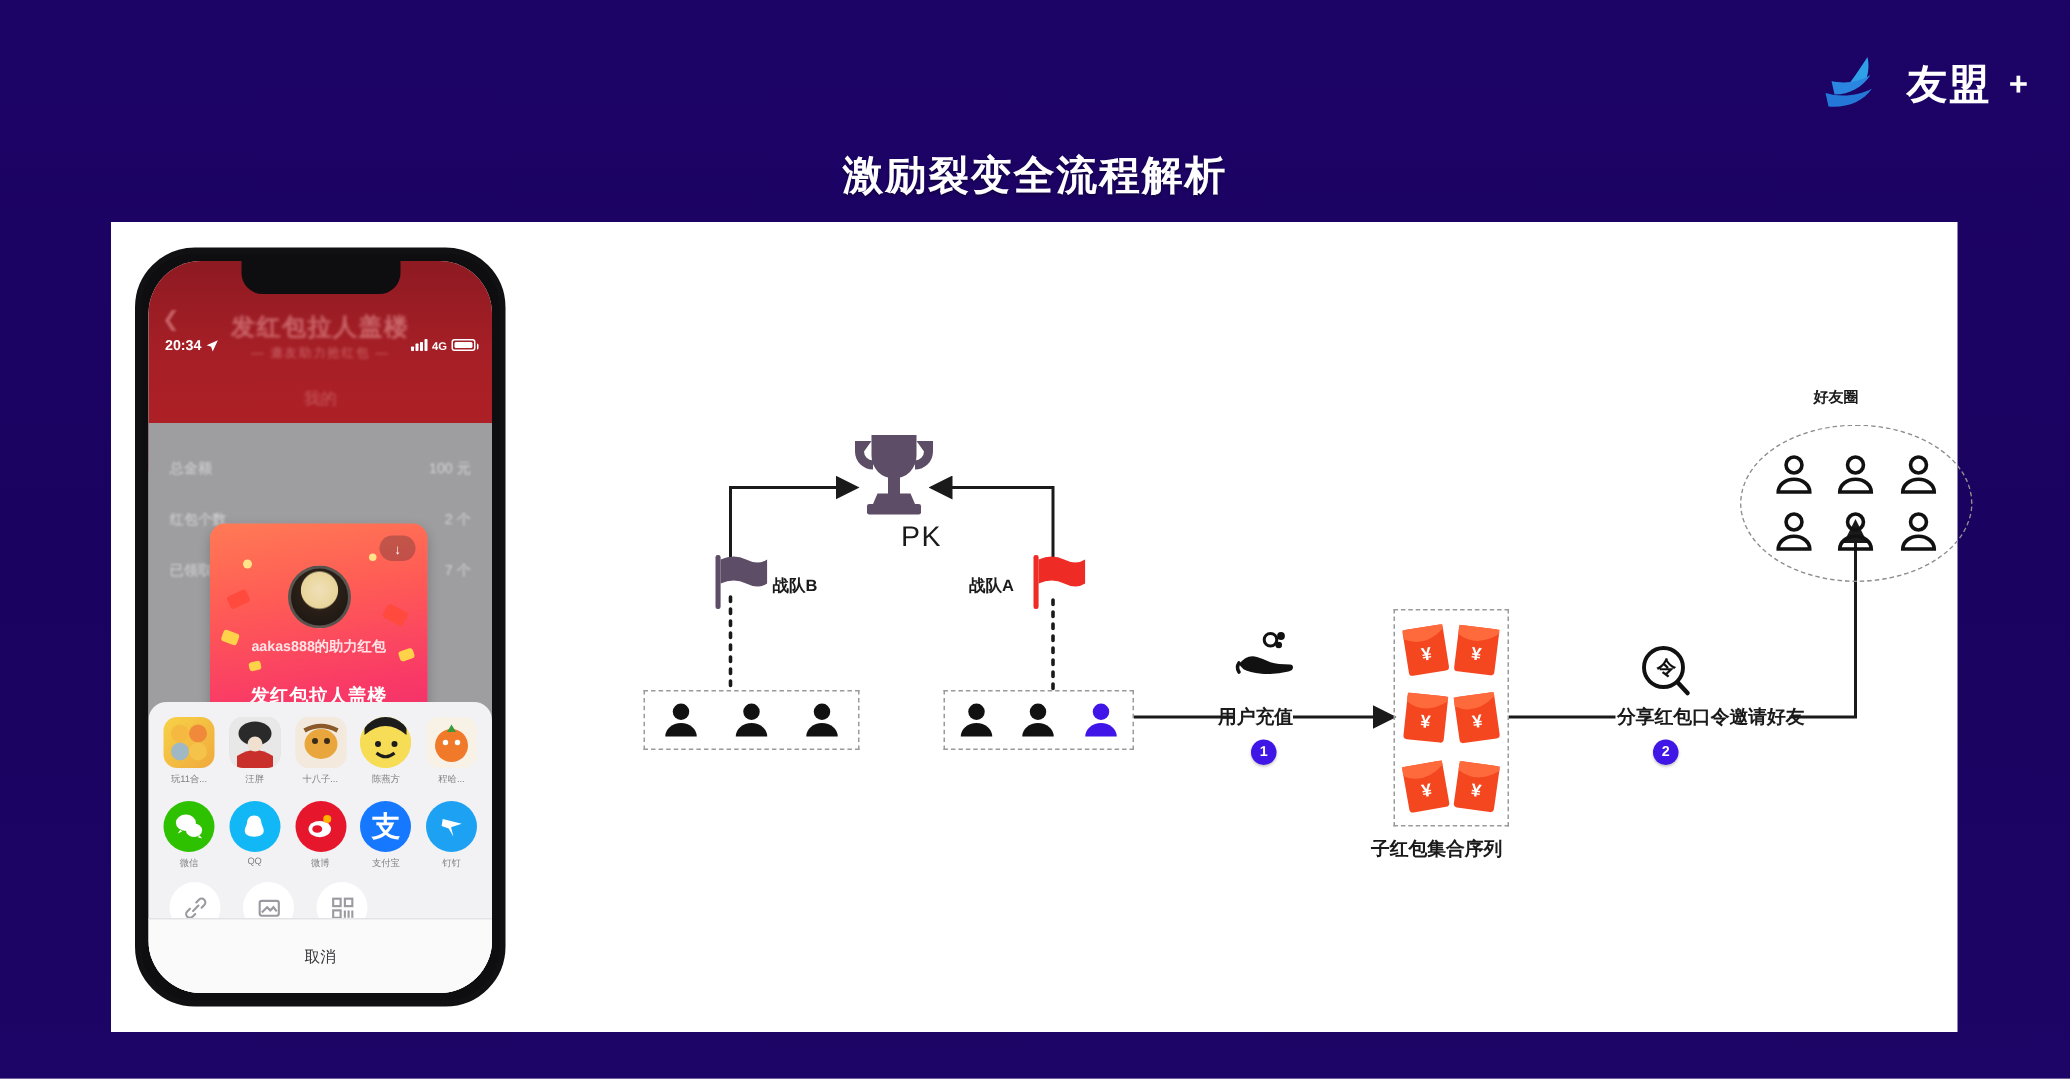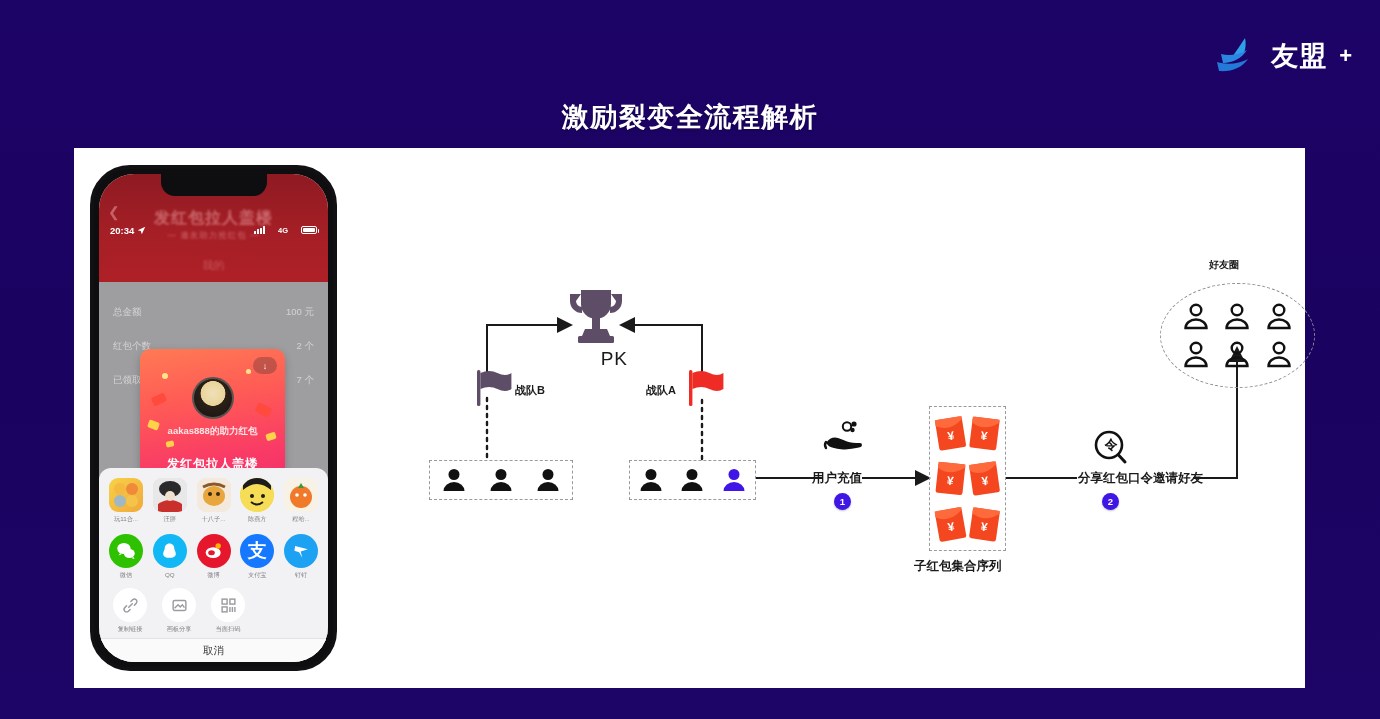--- a/index.html
+++ b/index.html
@@ -37,21 +37,21 @@
     background:#0e0e10; border-radius:40px;
     border:4px solid #111114;
     overflow:hidden;
   }
   .phone-screen { position:absolute; inset:5px; border-radius:35px; overflow:hidden; background:#efefef; }
   .notch { position:absolute; left:50%; transform:translateX(-50%); top:0; width:106px; height:22px;
            background:#0e0e10; border-bottom-left-radius:14px; border-bottom-right-radius:14px; z-index:9; }
   .statusbar { position:absolute; top:0; left:0; right:0; height:24px; display:flex; align-items:center;
                justify-content:space-between; padding:0 11px; z-index:8; color:#fff; font-size:9.5px; font-weight:700;margin-top:44px; }
   .sb-left { display:flex; align-items:center; gap:3px; }
-  .sb-right { display:flex; align-items:center; gap:13px; }
+  .sb-right { display:flex; align-items:center; gap:3px; }
   .sig { display:inline-flex; align-items:flex-end; gap:1px; height:8px; }
   .sig i { display:block; width:2px; background:#fff; border-radius:.5px; }
   .sig i:nth-child(1){height:3px} .sig i:nth-child(2){height:5px}
   .sig i:nth-child(3){height:6.5px} .sig i:nth-child(4){height:8px}
   .batt { width:16px; height:8px; border:1px solid #fff; border-radius:2px; position:relative; }
   .batt:after { content:""; position:absolute; right:-3px; top:2px; width:1.5px; height:4px; background:#fff; border-radius:0 1px 1px 0; }
   .batt i { position:absolute; inset:1px; background:#fff; border-radius:1px; }
 
   .phone-top {
     position:absolute; top:0; left:0; right:0; height:140px;
@@ -87,21 +87,21 @@
   .sheet { position:absolute; left:0; right:0; bottom:0; height:194px; background:#f2f2f4; z-index:5;
            border-top-left-radius:12px; border-top-right-radius:12px; }
   .sheet-row { display:flex; justify-content:space-between; padding:10px 6px 0 6px; }
   .sh-item { width:42px; text-align:center; }
   .sh-ico { width:34px; height:34px; margin:0 auto 3px; border-radius:9px; overflow:hidden; position:relative;
             display:flex; align-items:center; justify-content:center; font-size:15px; color:#fff; }
   .sh-ico.round { border-radius:50%; }
   .sh-lab { font-size:6.2px; color:#7e7e84; filter:blur(.35px); white-space:nowrap; overflow:hidden; }
   .sheet-row2 { display:flex; padding:8px 6px 0 10px; gap:7px; }
   .sh-gray { background:#ffffff; color:#9a9aa0; border-radius:50%; font-size:15px; }
-  .sheet-cancel { position:absolute; left:0; right:0; bottom:0; height:24px; background:#fafafa;
+  .sheet-cancel { position:absolute; left:0; right:0; bottom:0; height:50px; background:#fafafa;
       border-top:1px solid #e3e3e6; display:flex; align-items:center; justify-content:center;
       font-size:10.5px; color:#3a3a3c; }
 
   
   .diagram { position:absolute; left:283px; top:0; right:0; bottom:0; }
   .dg { position:absolute; }
   .lab { position:absolute; font-size:11px; color:#1a1a1a; white-space:nowrap; font-weight:600; }
   .lab-lg { font-size:19px; color:#1a1a1a; font-weight:400; letter-spacing:1px; }
   .lab-md { position:absolute; font-size:12.5px; color:#1a1a1a; white-space:nowrap; font-weight:600; }
   .badge { position:absolute; width:17px; height:17px; border-radius:50%; background:#3f16e6; color:#fff;

